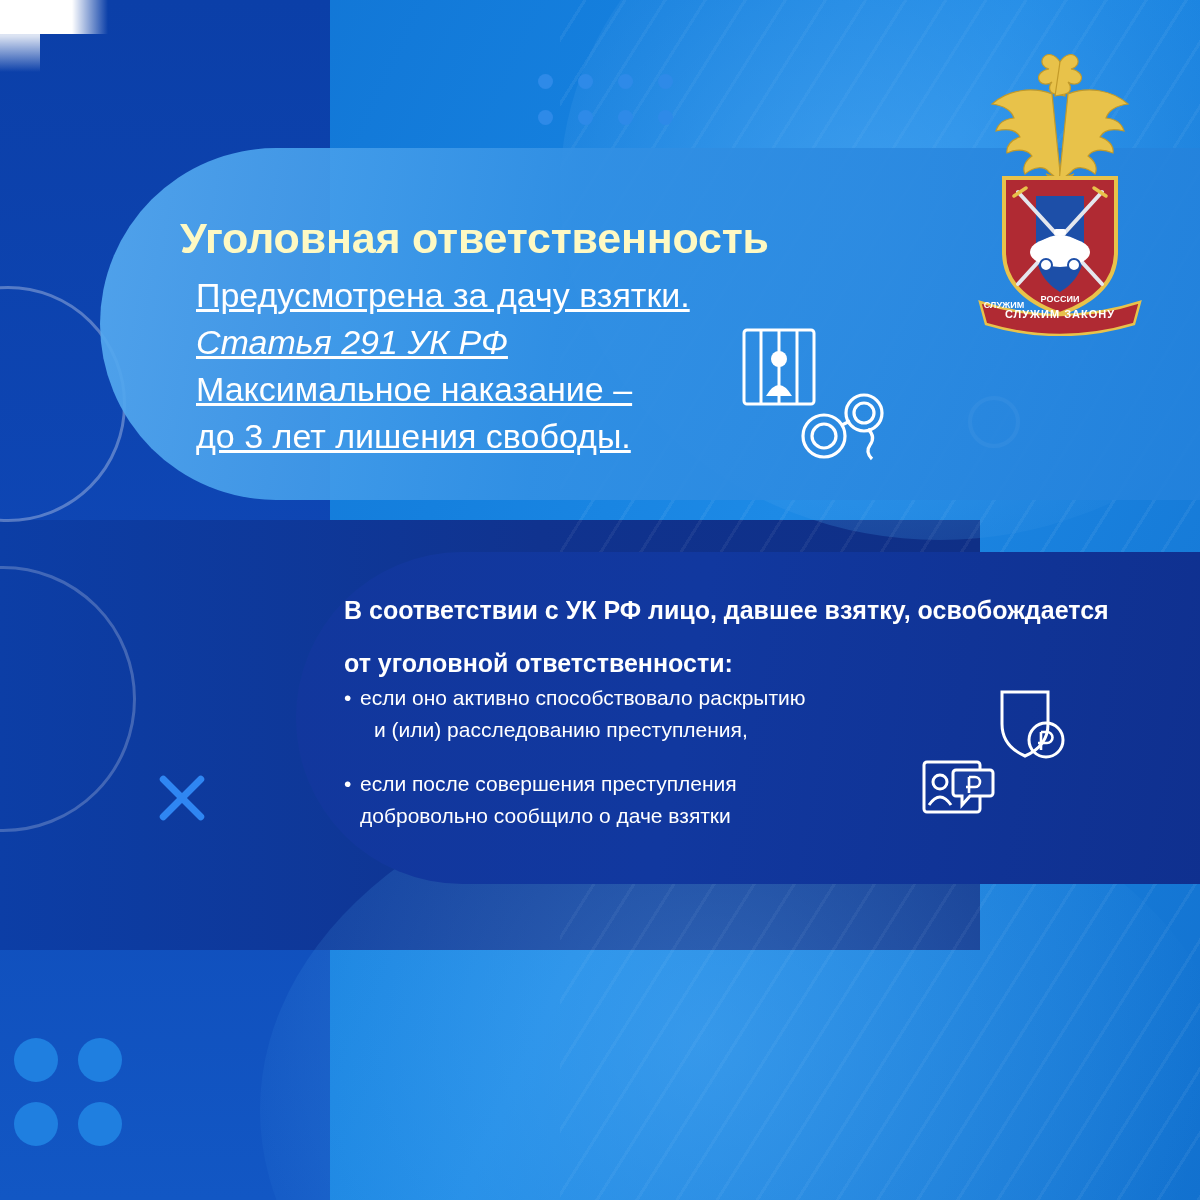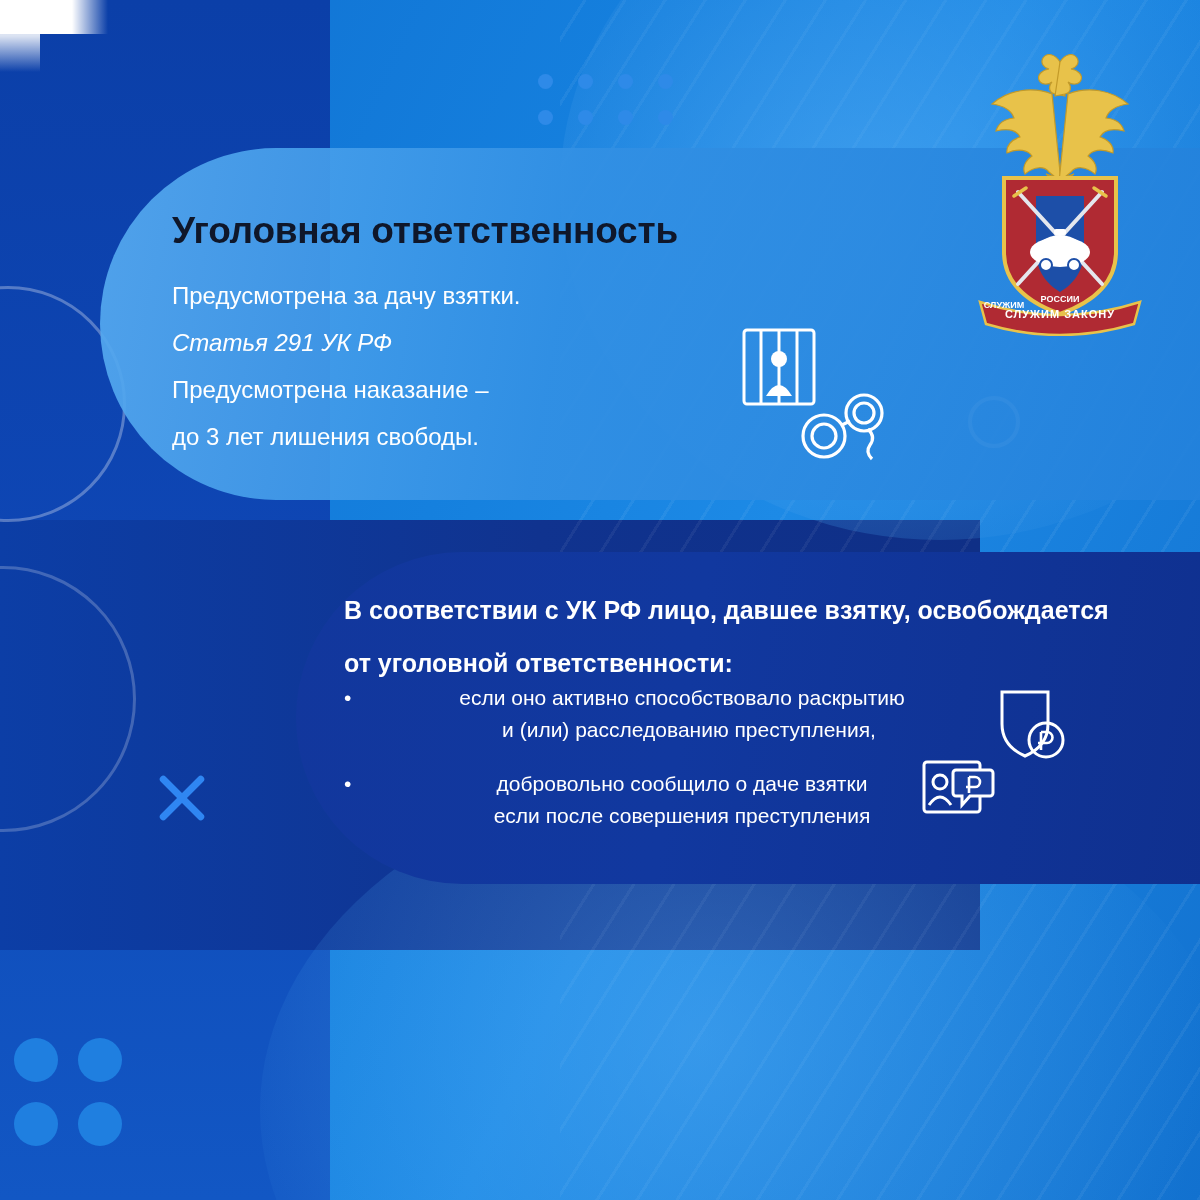--- a/index.html
+++ b/index.html
@@ -116,36 +116,37 @@
     top: 552px;
     width: 980px;
     height: 332px;
     border-radius: 166px 0 0 166px;
     background: linear-gradient(100deg, #12379d 0%, #11389f 40%, #0f2f8d 100%);
   }
 
   
   .title {
     position: absolute;
-    left: 172px;
+    left: 180px;
     top: 185px;
     width: 780px;
-    color: #0f172a;
-    font-size: 37px;
+    color: #fef9c3;
+    font-size: 43px;
     font-weight: bold;
     letter-spacing: -0.2px;
   }
   .lead {
     position: absolute;
-    left: 172px;
+    left: 196px;
     top: 272px;
     width: 620px;
     color: #ffffff;
-    font-size: 24px;
+    font-size: 34px;
     line-height: 47px;
+    text-decoration: underline;
   }
   .lead .it {
     font-style: italic;
   }
   .lead-line { display: block; white-space: nowrap; }
 
   .dark-head {
     position: absolute;
     left: 344px;
     top: 584px;
@@ -167,21 +168,21 @@
   .bullet {
     display: flex;
     margin-bottom: 22px;
   }
   .bullet .mark {
     flex: 0 0 16px;
     font-size: 21px;
     line-height: 32px;
   }
   .bullet .btext { flex: 1 1 auto; }
-  .bullet .btext span { display: block; white-space: nowrap; text-align: center; }
+  .bullet .btext span { display: block; white-space: nowrap; }
 
   .slogan {
     position: absolute;
     left: 344px;
     top: 942px;
     width: 760px;
     color: #ffffff;
     font-size: 42px;
     font-weight: bold;
     line-height: 57px;
@@ -237,21 +238,21 @@
   <div class="dot" style="left:14px;top:1102px;width:44px;height:44px;background:#1f7fe0;"></div>
   <div class="dot" style="left:78px;top:1102px;width:44px;height:44px;background:#1f7fe0;"></div>
 
   <div class="card-light"></div>
 
   <h1 class="title">Уголовная ответственность</h1>
 
   <div class="lead">
     <span class="lead-line">Предусмотрена за дачу взятки.</span>
     <span class="lead-line it">Статья 291 УК РФ</span>
-    <span class="lead-line">Предусмотрена наказание –</span>
+    <span class="lead-line">Максимальное наказание –</span>
     <span class="lead-line">до 3 лет лишения свободы.</span>
   </div>
 
   <svg class="ico-jail" width="78" height="82" viewBox="0 0 78 82" fill="none" stroke="#ffffff" stroke-width="3">
     <rect x="4" y="4" width="70" height="74" rx="3"></rect>
     <line x1="21" y1="4" x2="21" y2="78"></line>
     <line x1="39" y1="4" x2="39" y2="78"></line>
     <line x1="57" y1="4" x2="57" y2="78"></line>
     <circle cx="39" cy="33" r="8" fill="#ffffff" stroke="none"></circle>
     <path d="M26 70 q13 -22 26 0" fill="#ffffff" stroke="none"></path>
@@ -277,22 +278,22 @@
     <div class="bullet">
       <div class="mark">•</div>
       <div class="btext">
         <span>если оно активно способствовало раскрытию</span>
         <span style="padding-left:14px;">и (или) расследованию преступления,</span>
       </div>
     </div>
     <div class="bullet">
       <div class="mark">•</div>
       <div class="btext">
+        <span>если после совершения преступления</span>
         <span>добровольно сообщило о даче взятки</span>
-        <span>если после совершения преступления</span>
       </div>
     </div>
   </div>
 
   <svg class="ico-shield" width="78" height="82" viewBox="0 0 78 82" fill="none" stroke="#ffffff" stroke-width="3">
     <path d="M12 10 H58 V42 q0 22 -23 32 q-23 -10 -23 -32 Z"></path>
     <circle cx="56" cy="58" r="17"></circle>
     <path d="M51 50 v18 M51 50 h6 a5.5 5.5 0 0 1 0 11 h-6 M48 61 h10" stroke-width="2.6"></path>
   </svg>
 

